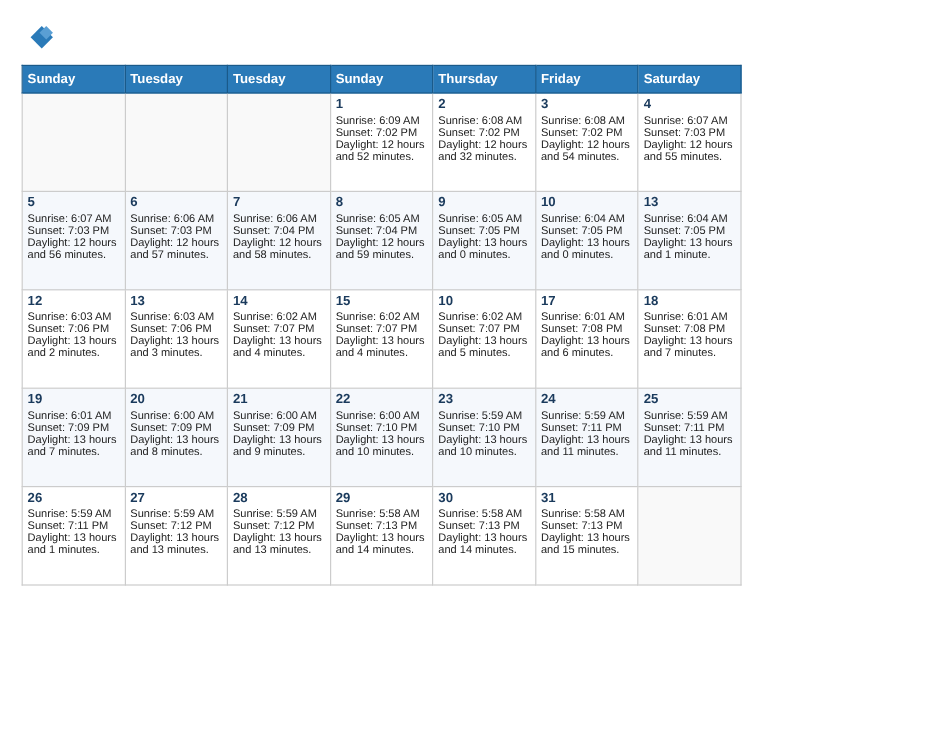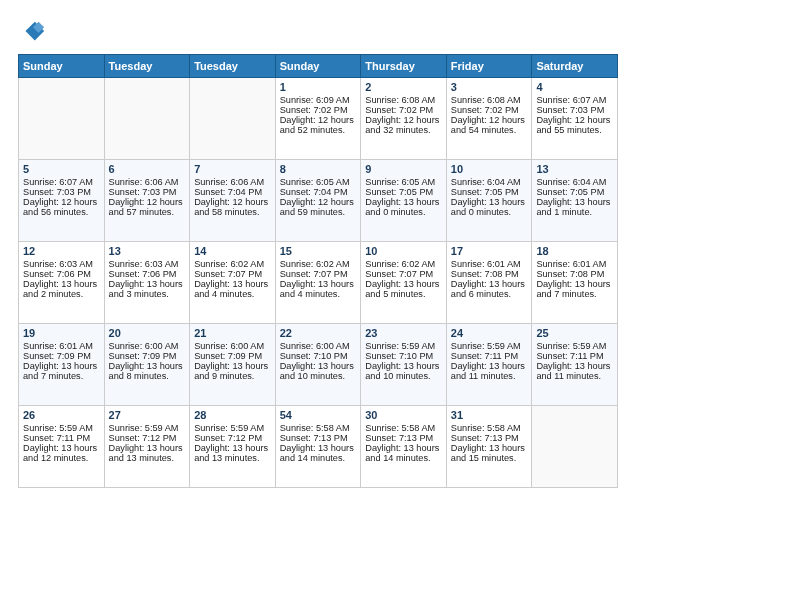--- a/index.html
+++ b/index.html
@@ -300,38 +300,38 @@
             <div>Daylight: 13 hours</div>
             <div>and 11 minutes.</div>
           </td>
         </tr>
         <tr>
           <td>
             <span class="day-num">26</span>
             <div>Sunrise: 5:59 AM</div>
             <div>Sunset: 7:11 PM</div>
             <div>Daylight: 13 hours</div>
-            <div>and 12 minutes.</div>
+            <div>and 1 minutes.</div>
           </td>
           <td>
             <span class="day-num">27</span>
             <div>Sunrise: 5:59 AM</div>
             <div>Sunset: 7:12 PM</div>
             <div>Daylight: 13 hours</div>
             <div>and 13 minutes.</div>
           </td>
           <td>
             <span class="day-num">28</span>
             <div>Sunrise: 5:59 AM</div>
             <div>Sunset: 7:12 PM</div>
             <div>Daylight: 13 hours</div>
             <div>and 13 minutes.</div>
           </td>
           <td>
-            <span class="day-num">54</span>
+            <span class="day-num">29</span>
             <div>Sunrise: 5:58 AM</div>
             <div>Sunset: 7:13 PM</div>
             <div>Daylight: 13 hours</div>
             <div>and 14 minutes.</div>
           </td>
           <td>
             <span class="day-num">30</span>
             <div>Sunrise: 5:58 AM</div>
             <div>Sunset: 7:13 PM</div>
             <div>Daylight: 13 hours</div>

